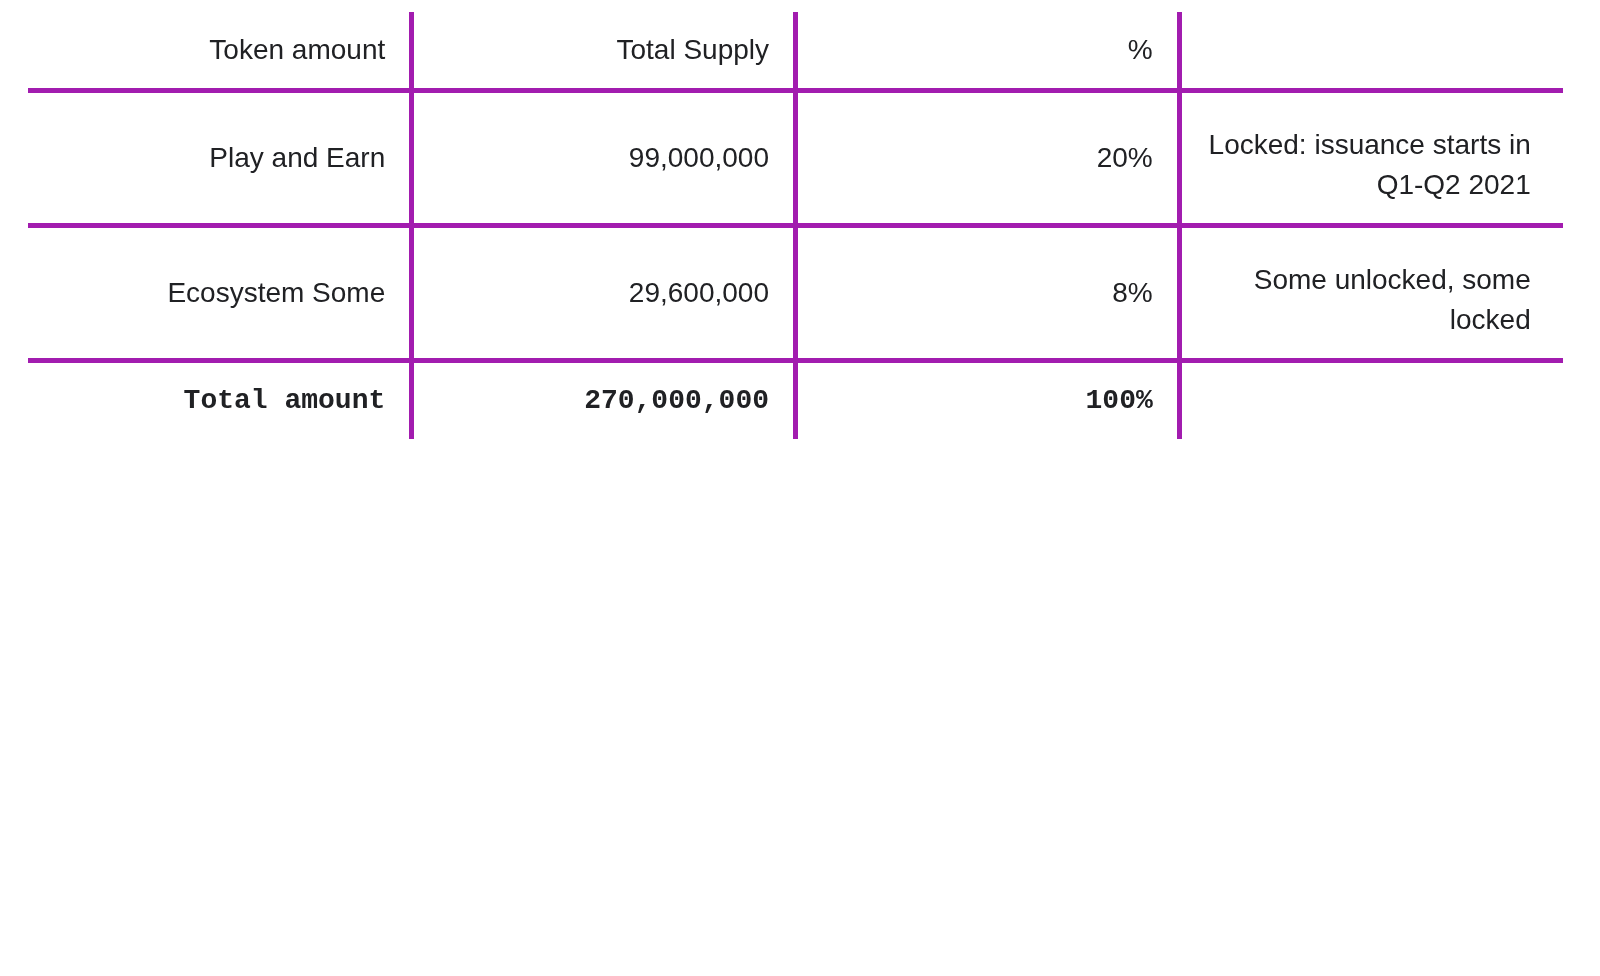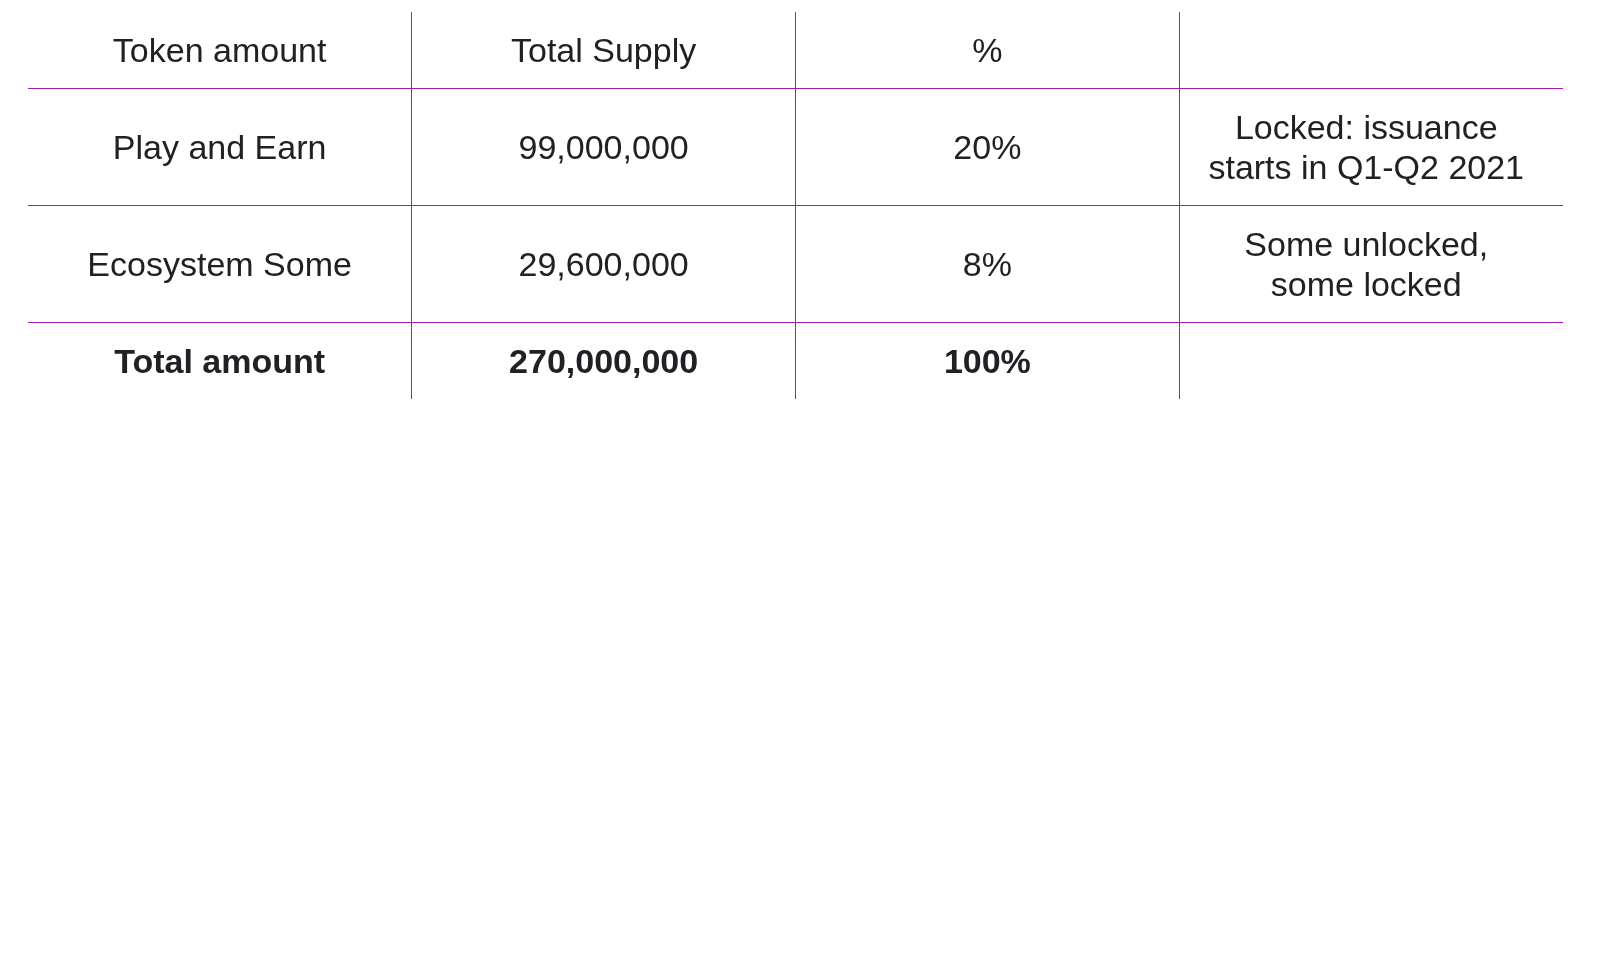--- a/index.html
+++ b/index.html
@@ -16,39 +16,41 @@
   }
   table.alloc {
     border-collapse: collapse;
     border-style: hidden; 
     table-layout: fixed;
     width: 1535px;
   }
   table.alloc col { width: 25%; }
   table.alloc th,
   table.alloc td {
-    border: 1px solid #a21caf;
+    border: 5px solid #a21caf;
     padding: 18px 24px;
-    font-size: 34px;
+    font-size: 28px;
     line-height: 40px;
     font-weight: 400;
-    text-align: center;
+    text-align: right;
     vertical-align: middle;
     color: #202124;
     overflow: hidden;
   }
   table.alloc th {
     font-weight: 400;
   }
   .note-text {
     max-width: 325px; 
+    margin-top: 14px;
   }
   tr.total-row th,
   tr.total-row td {
     font-weight: 700;
+    font-family: Liberation Mono, monospace;
   }
 </style>
 </head>
 <body>
 
 <div class="page">
   <table class="alloc">
     <colgroup>
       <col>
         <col>

